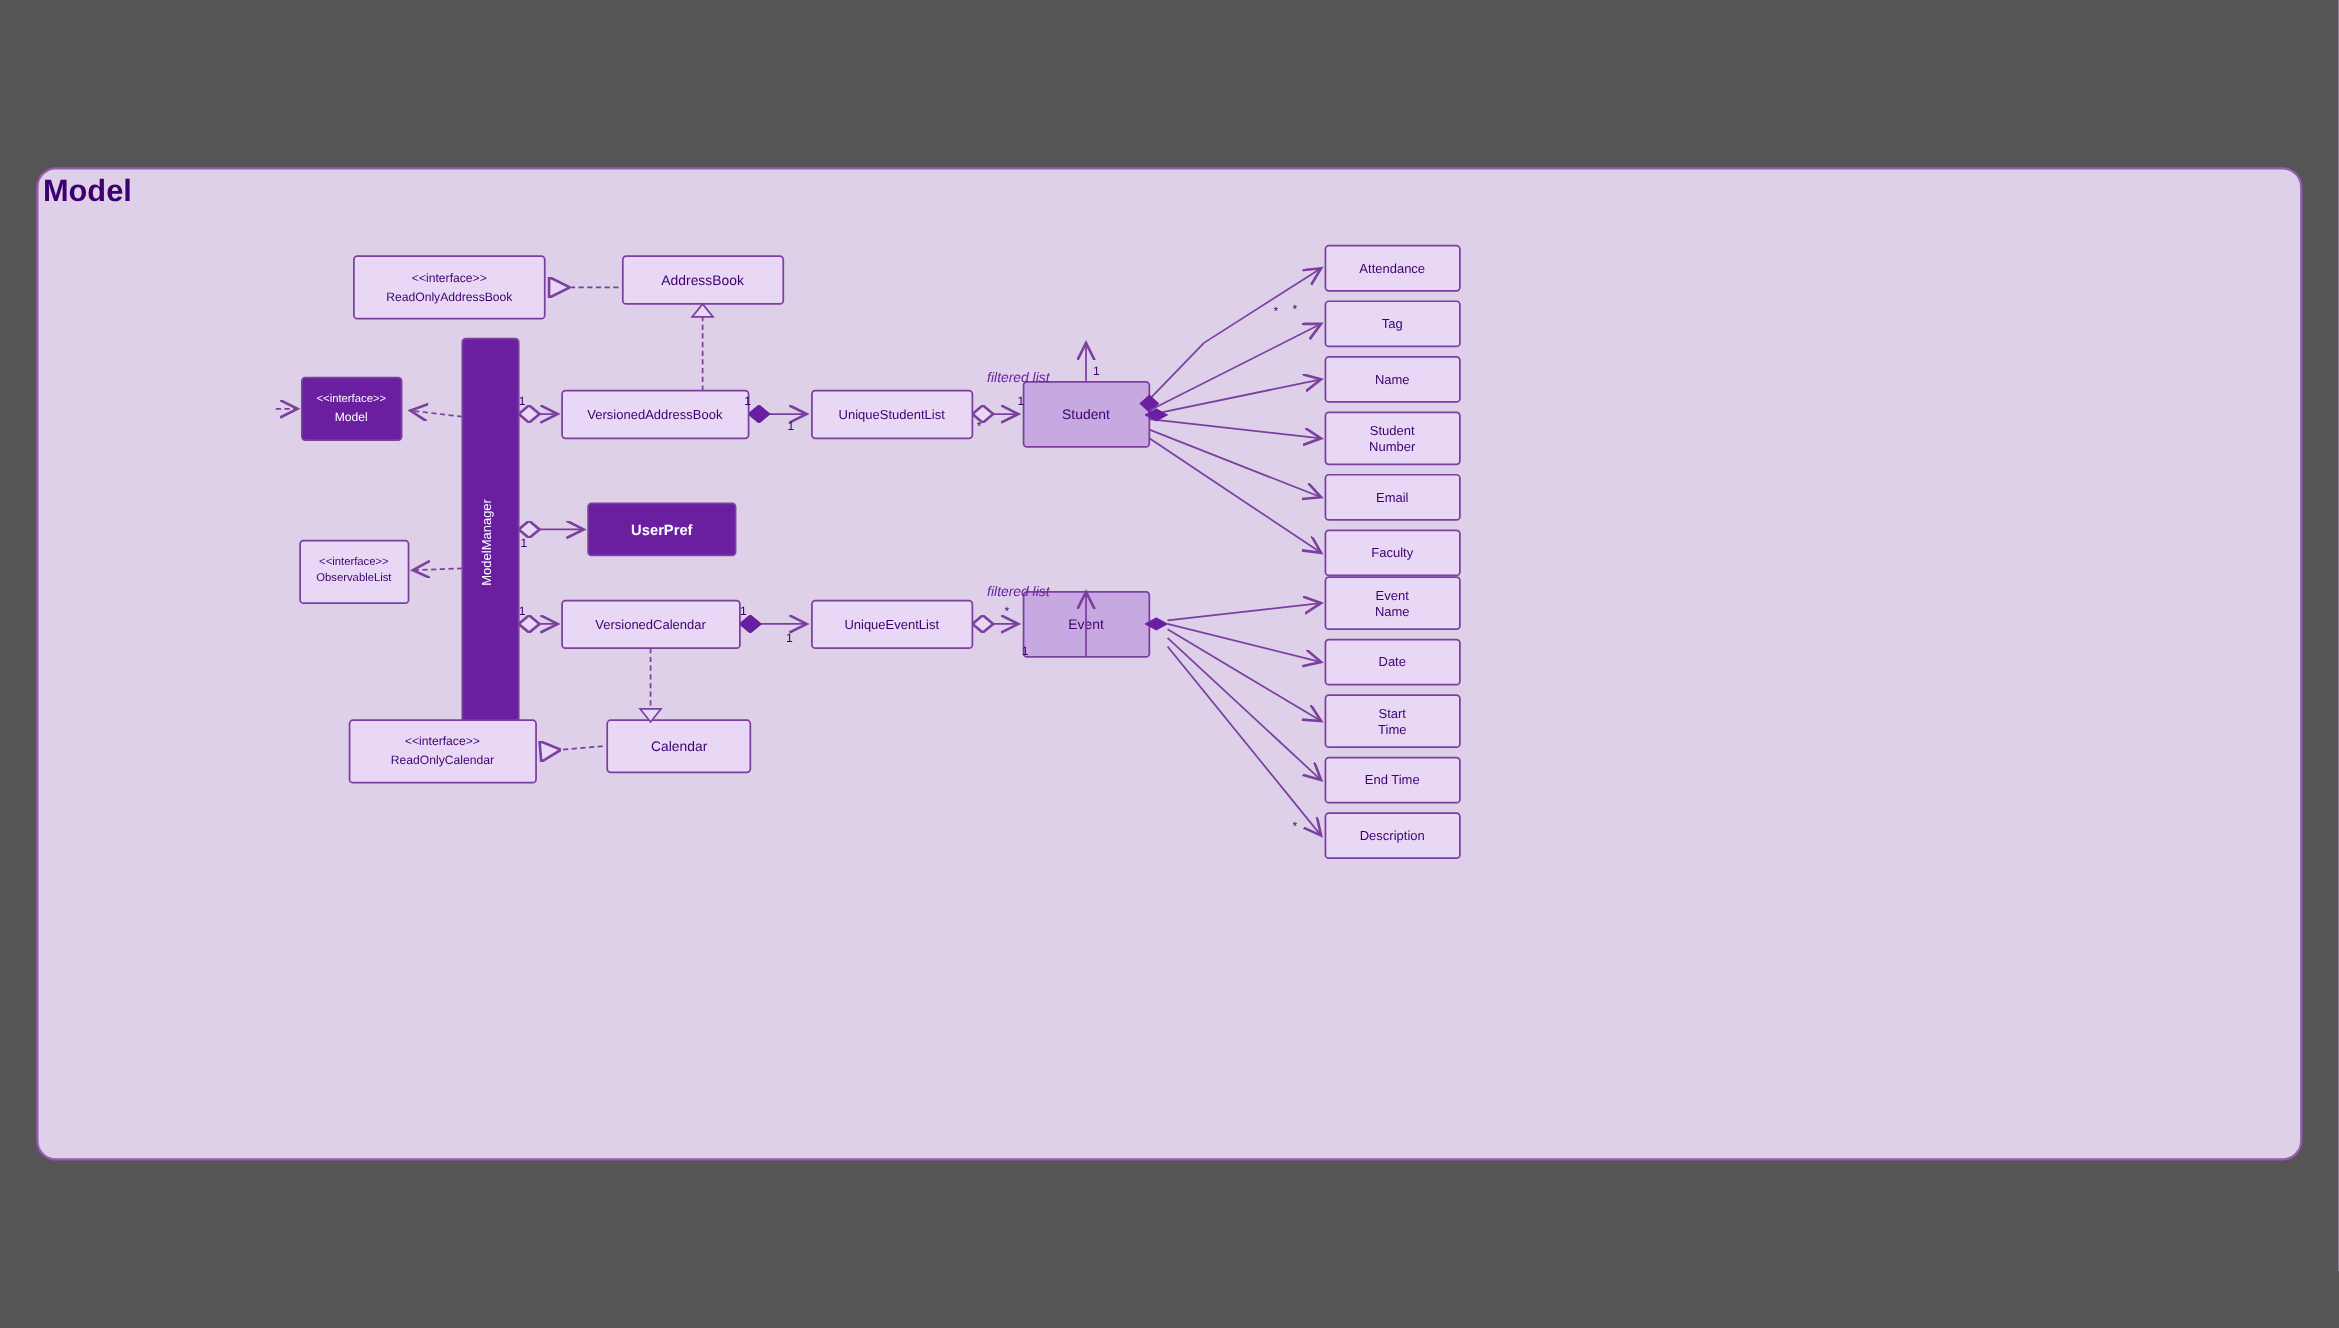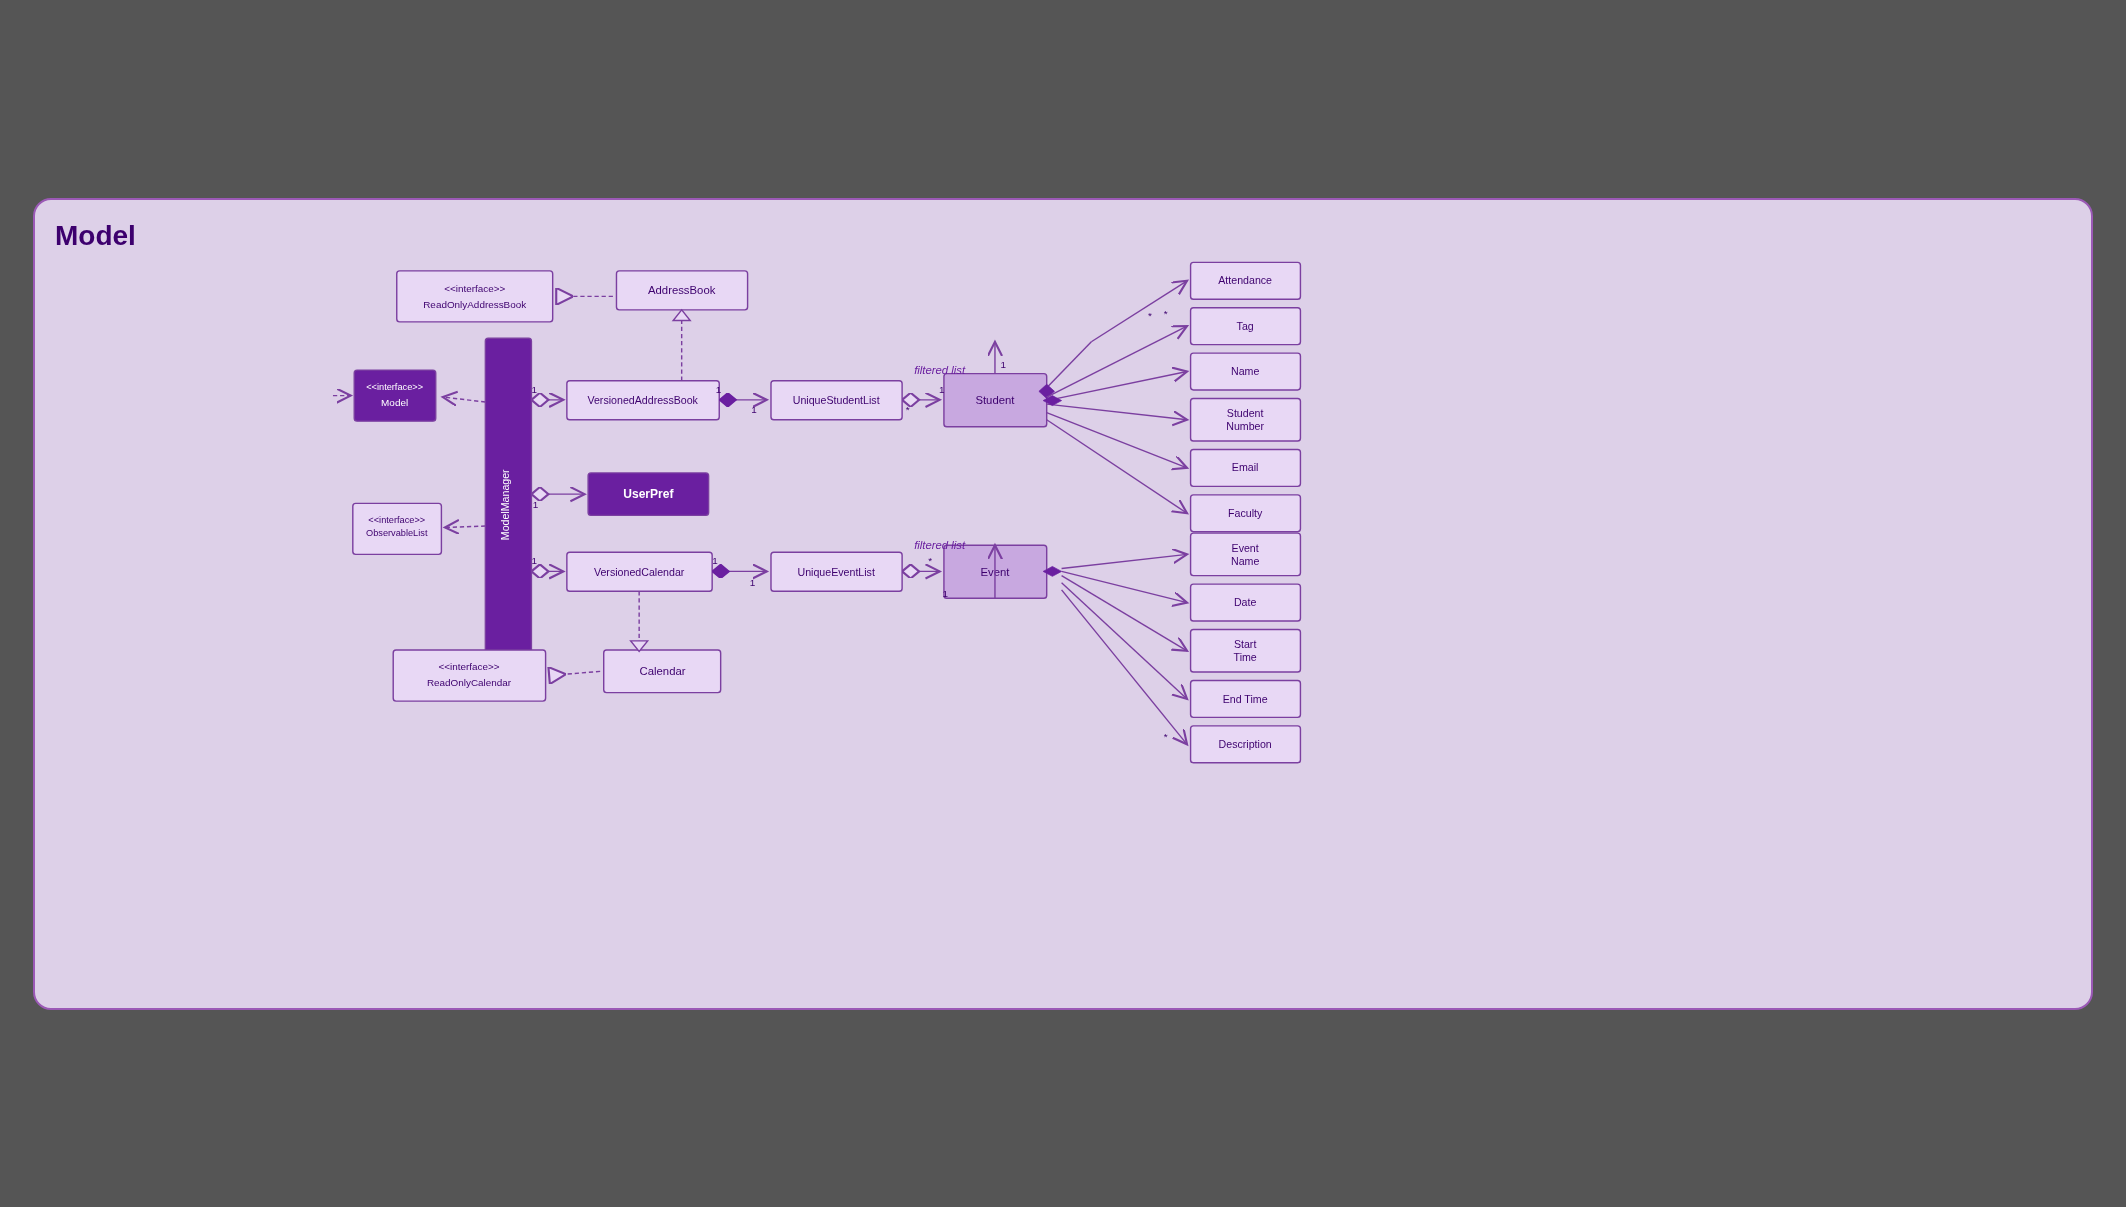--- a/index.html
+++ b/index.html
@@ -9,23 +9,23 @@
       align-items: center;
       justify-content: center;
       min-height: 100vh;
       font-family: Arial, sans-serif;
     }
     .diagram-container {
       background: #ddd0e8;
       border-radius: 18px;
       border: 2px solid #9b59b6;
       width: 2060px;
-      height: 812px;
+      height: 903px;
       position: relative;
-      padding: 20px;
+      padding: 4px;
     }
     .diagram-title {
       font-size: 28px;
       font-weight: bold;
       color: #3d006e;
       margin-bottom: 10px;
     }
     
     .svg-overlay {
       position: absolute;

